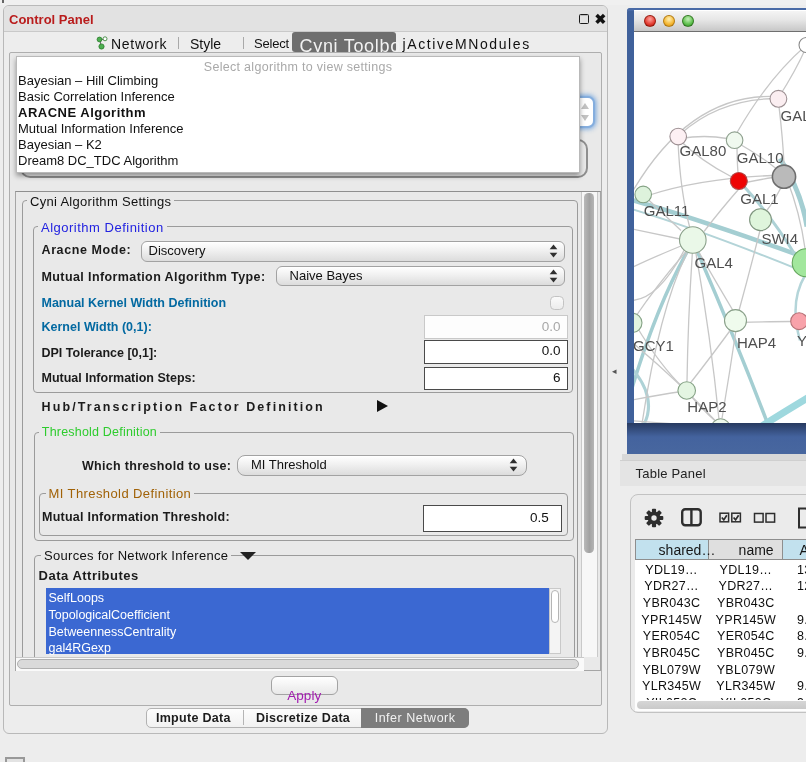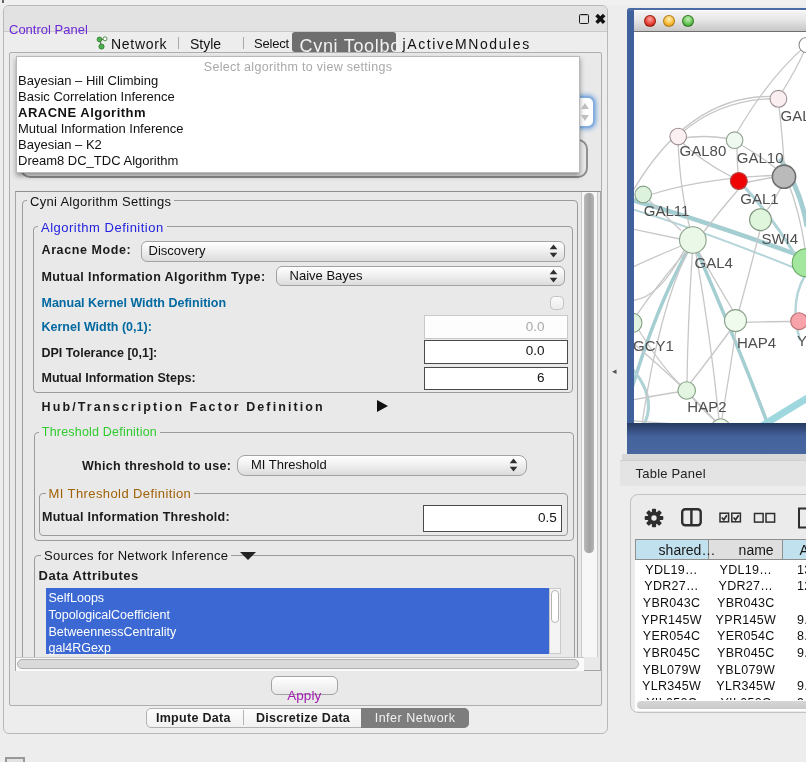--- a/index.html
+++ b/index.html
@@ -6,35 +6,35 @@
 *{box-sizing:border-box;}
 .abs{position:absolute;}
 .lbl{position:absolute;font:bold 12.5px "Liberation Sans",sans-serif;color:#1b1b1b;white-space:nowrap;}
 .lblg{position:absolute;font:bold 12.5px "Liberation Sans",sans-serif;color:#0369a1;white-space:nowrap;}
 .txt{position:absolute;font:13px "Liberation Sans",sans-serif;color:#111;white-space:nowrap;}
 .combo{position:absolute;border:1px solid #a2a2a2;border-radius:6px;
 background:linear-gradient(#ffffff,#f2f2f2 40%,#dcdcdc);box-shadow:inset 0 1px 0 #fff;}
 .combo span{position:absolute;font:13px "Liberation Sans",sans-serif;color:#111;top:50%;transform:translateY(-52%);white-space:nowrap;}
 .carr{position:absolute;right:8px;top:50%;transform:translateY(-50%);}
 .field{position:absolute;background:#fff;border:1.5px solid #4a4a4a;font:13.5px "Liberation Sans",sans-serif;
-color:#111;text-align:right;padding-right:22px;}
+color:#111;text-align:right;padding-right:6px;}
 .gbox{position:absolute;border:1px solid #9b9b9b;border-radius:4px;}
 .c1{display:inline-block;width:74px;text-align:center;}
 .c2{display:inline-block;width:74.5px;text-align:center;}
 .c3{display:inline-block;width:40px;text-align:left;padding-left:14px;}
 .gttl{position:absolute;background:#e9e9e9;padding:0 3px;font:13.5px "Liberation Sans",sans-serif;white-space:nowrap;}
 </style></head>
 <body>
 
 <div class="abs" style="left:0;top:0;width:806px;height:5px;background:#f0f0f0"></div>
 <div class="abs" style="left:2px;top:0;width:2px;height:3px;background:#666"></div>
 
 <div class="abs" style="left:2.5px;top:5px;width:605.5px;height:729px;background:#ededed;border:1px solid #b9b9b9;border-radius:6px;"></div>
 <div class="abs" style="left:3.5px;top:6px;width:603.5px;height:26px;background:#e2e2e2;border-bottom:1px solid #c9c9c9;border-radius:5px 5px 0 0;"></div>
-<div class="txt" style="left:9px;top:22px;color:#6d28d9;">Control Panel</div>
+<div class="txt" style="left:9px;top:12px;color:#b91c1c;font-weight:bold;">Control Panel</div>
 <div class="abs" style="left:579px;top:14px;width:10px;height:10.4px;border:1.8px solid #1a1a1a;border-radius:1.5px;box-shadow:inset 0 1px 0 #bbb;"></div>
 <div class="abs" style="left:594.5px;top:11px;font:bold 14px 'Liberation Sans',sans-serif;color:#111;">✖</div>
 
 <svg class="abs" style="left:96px;top:36px;" width="12" height="14" viewBox="0 0 12 14">
 <line x1="4" y1="4" x2="8" y2="3" stroke="#666" stroke-width="1"></line>
 <line x1="4" y1="4" x2="5" y2="10" stroke="#666" stroke-width="1"></line>
 <circle cx="3.5" cy="3.5" r="2.4" fill="#4caf50" stroke="#2a7a2a" stroke-width=".8"></circle>
 <circle cx="9" cy="2.8" r="2" fill="#fff" stroke="#2a7a2a" stroke-width=".8"></circle>
 <circle cx="5.5" cy="10.5" r="2.6" fill="#4caf50" stroke="#2a7a2a" stroke-width=".8"></circle>
 </svg>
@@ -108,21 +108,21 @@
 <div class="combo" style="left:237px;top:455px;width:289.5px;height:20.5px;border-radius:8px;">
     <span style="left:13px;">MI Threshold</span>
 <svg class="carr" style="right:8px" width="9" height="14" viewBox="0 0 9 14">
       <path d="M4.5 0.5 L8.3 5.3 L0.7 5.3 Z" fill="#2f2f2f"></path>
       <path d="M4.5 13.5 L8.3 8.7 L0.7 8.7 Z" fill="#2f2f2f"></path>
     </svg>
   </div>
 <div class="gbox" style="left:39px;top:492.5px;width:528.5px;height:43.5px;"></div>
 <div class="gttl" style="left:45.6px;top:485.8px;color:#a16207;font-size:13px;letter-spacing:0.4px;">MI Threshold Definition</div>
 <div class="lbl" style="left:42px;top:510px;letter-spacing:0.25px;">Mutual Information Threshold:</div>
-<div class="field" style="left:423.2px;top:504.5px;width:138.6px;height:27px;line-height:23px;padding-right:4px;">0.5</div>
+<div class="field" style="left:423.2px;top:504.5px;width:138.6px;height:27px;line-height:23px;padding-right:12px;">0.5</div>
 
 <div class="gbox" style="left:34px;top:554.9px;width:540.5px;height:111px;"></div>
 <div class="gttl" style="left:41px;top:548px;color:#111;font-size:13px;letter-spacing:0.3px;">Sources for Network Inference</div>
 <div class="abs" style="left:240px;top:551.5px;width:0;height:0;border-top:8px solid #222;border-left:8.5px solid transparent;border-right:8.5px solid transparent;"></div>
 <div class="lbl" style="left:38.6px;top:568px;font-size:13px;letter-spacing:0.5px;">Data Attributes</div>
 <div class="abs" style="left:45.5px;top:588px;width:503px;height:65.5px;background:#3b68d2;"></div>
 <div class="abs" style="left:548.5px;top:588px;width:12.5px;height:65.5px;background:#f4f4f4;border:1px solid #c9c9c9;"></div>
 <div class="abs" style="left:550.5px;top:589.5px;width:8.5px;height:33.5px;background:#fff;border:1px solid #b5b5b5;border-radius:4.5px;"></div>
 <div class="abs" style="left:48.5px;top:590px;font:12.5px 'Liberation Sans',sans-serif;color:#fff;line-height:16.8px;">SelfLoops<br>TopologicalCoefficient<br>BetweennessCentrality<br>gal4RGexp</div>
 

